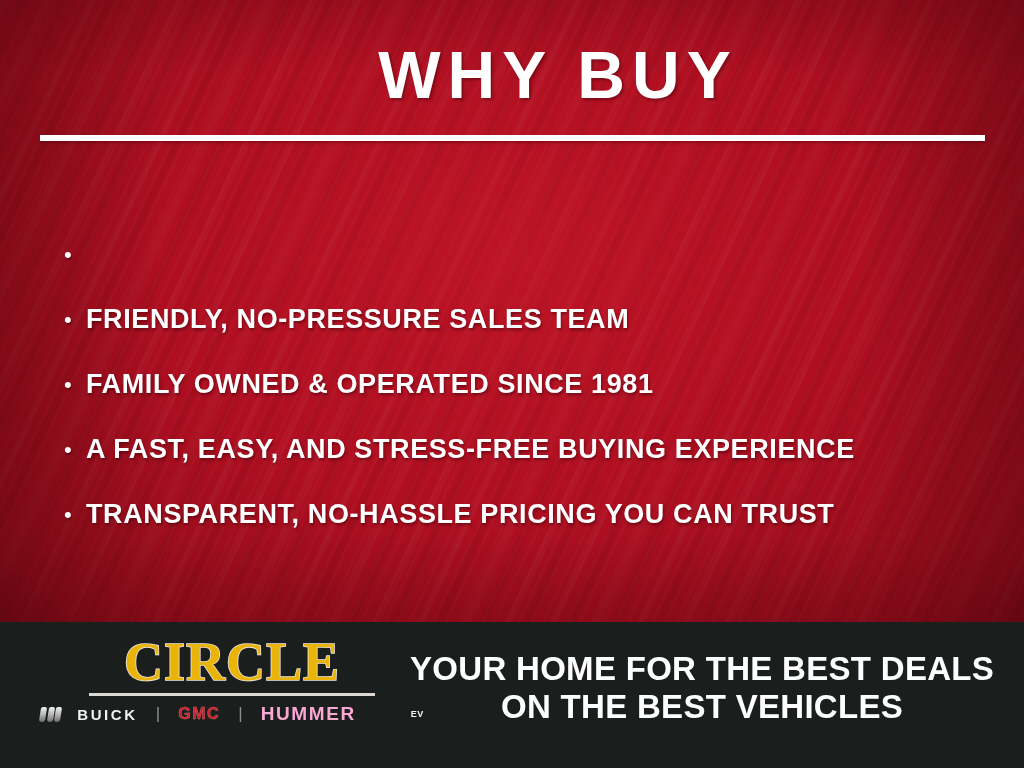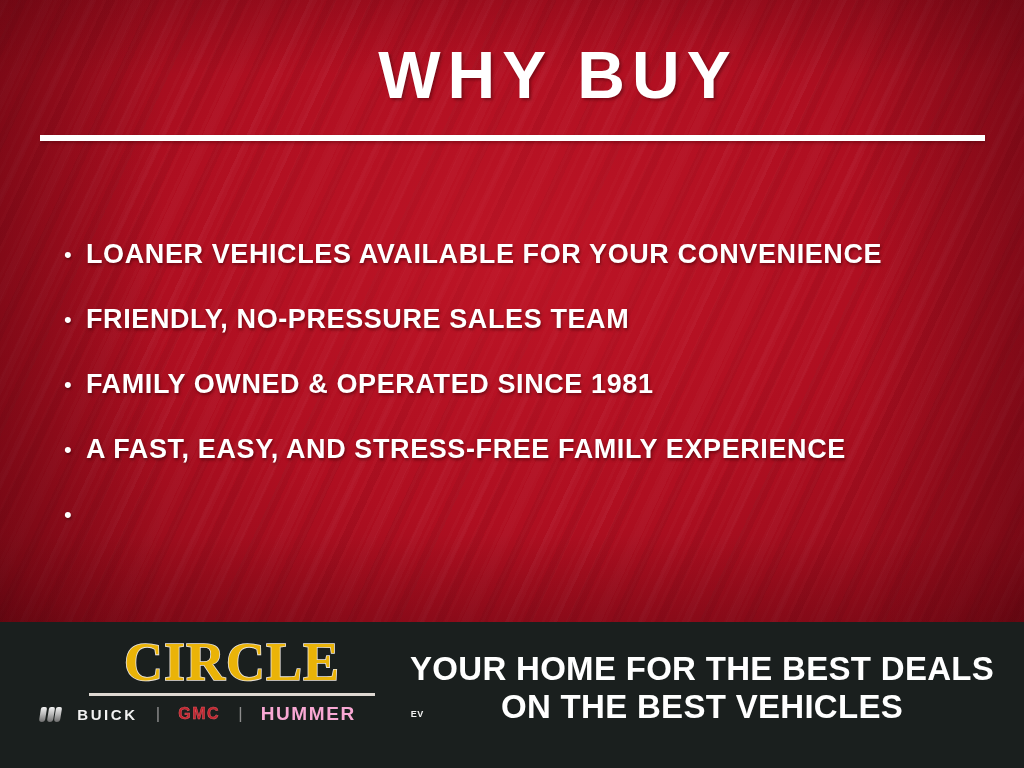--- a/index.html
+++ b/index.html
@@ -245,40 +245,40 @@
     <div class="vignette-edge"></div>
   </div>
 
   <div class="title">WHY BUY</div>
   <div class="title-rule"></div>
 
   <div class="bullets">
 
     <div class="bullet-row">
       <span class="bullet-dot">•</span>
-      <span class="bullet-text">LOANER VEHICLES AVAILABLE FOR YOUR CONVENIENCE</span>
     </div>
 
     <div class="bullet-row">
       <span class="bullet-dot">•</span>
       <span class="bullet-text">FRIENDLY, NO-PRESSURE SALES TEAM</span>
     </div>
 
     <div class="bullet-row">
       <span class="bullet-dot">•</span>
       <span class="bullet-text">FAMILY OWNED &amp; OPERATED SINCE 1981</span>
     </div>
 
     <div class="bullet-row">
       <span class="bullet-dot">•</span>
-      <span class="bullet-text">A FAST, EASY, AND STRESS-FREE FAMILY EXPERIENCE</span>
-    </div>
-
-    <div class="bullet-row">
-      <span class="bullet-dot">•</span>
+      <span class="bullet-text">A FAST, EASY, AND STRESS-FREE BUYING EXPERIENCE</span>
+    </div>
+
+    <div class="bullet-row">
+      <span class="bullet-dot">•</span>
+      <span class="bullet-text">TRANSPARENT, NO-HASSLE PRICING YOU CAN TRUST</span>
     </div>
 
   </div>
 
   <div class="footer">
 
     <div class="logo-block">
       <div class="logo-word">CIRCLE</div>
       <div class="logo-rule"></div>
       <div class="brand-row">

